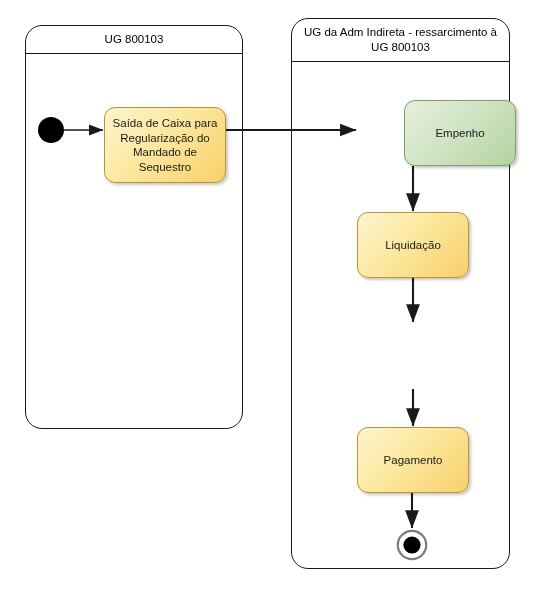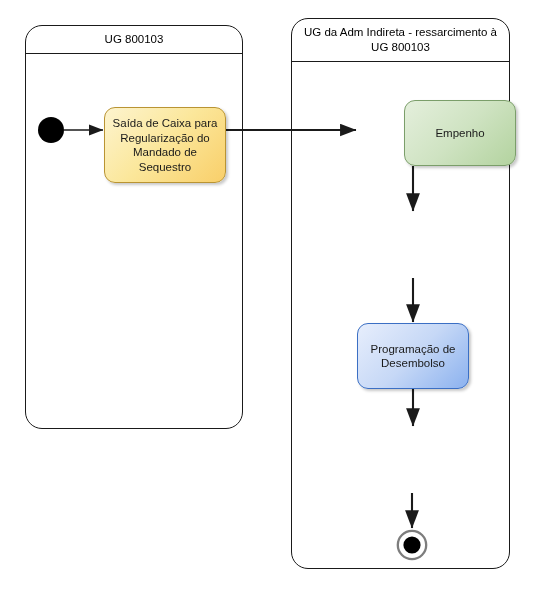--- a/index.html
+++ b/index.html
@@ -163,23 +163,23 @@
 
   <div id="start-node"></div>
 
   <div class="node node-yellow" id="node-saida">Saída de Caixa para
 Regularização do
 Mandado de
 Sequestro</div>
 
   <div class="node node-green" id="node-empenho">Empenho</div>
 
+  <div class="node node-yellow" id="node-liquidacao">Liquidação</div>
 
-  <div class="node node-blue" id="node-programacao">Programação de
-Desembolso</div>
 
+  <div class="node node-yellow" id="node-pagamento">Pagamento</div>
 
   <svg id="end-node" viewBox="0 0 32 32" xmlns="http://www.w3.org/2000/svg">
     <circle cx="16" cy="16" r="14.2" fill="#ffffff" stroke="#7d7d7d" stroke-width="2.3"></circle>
     <circle cx="16" cy="16" r="8.6" fill="#000000"></circle>
   </svg>
 
 </div>
 
 </body></html>

